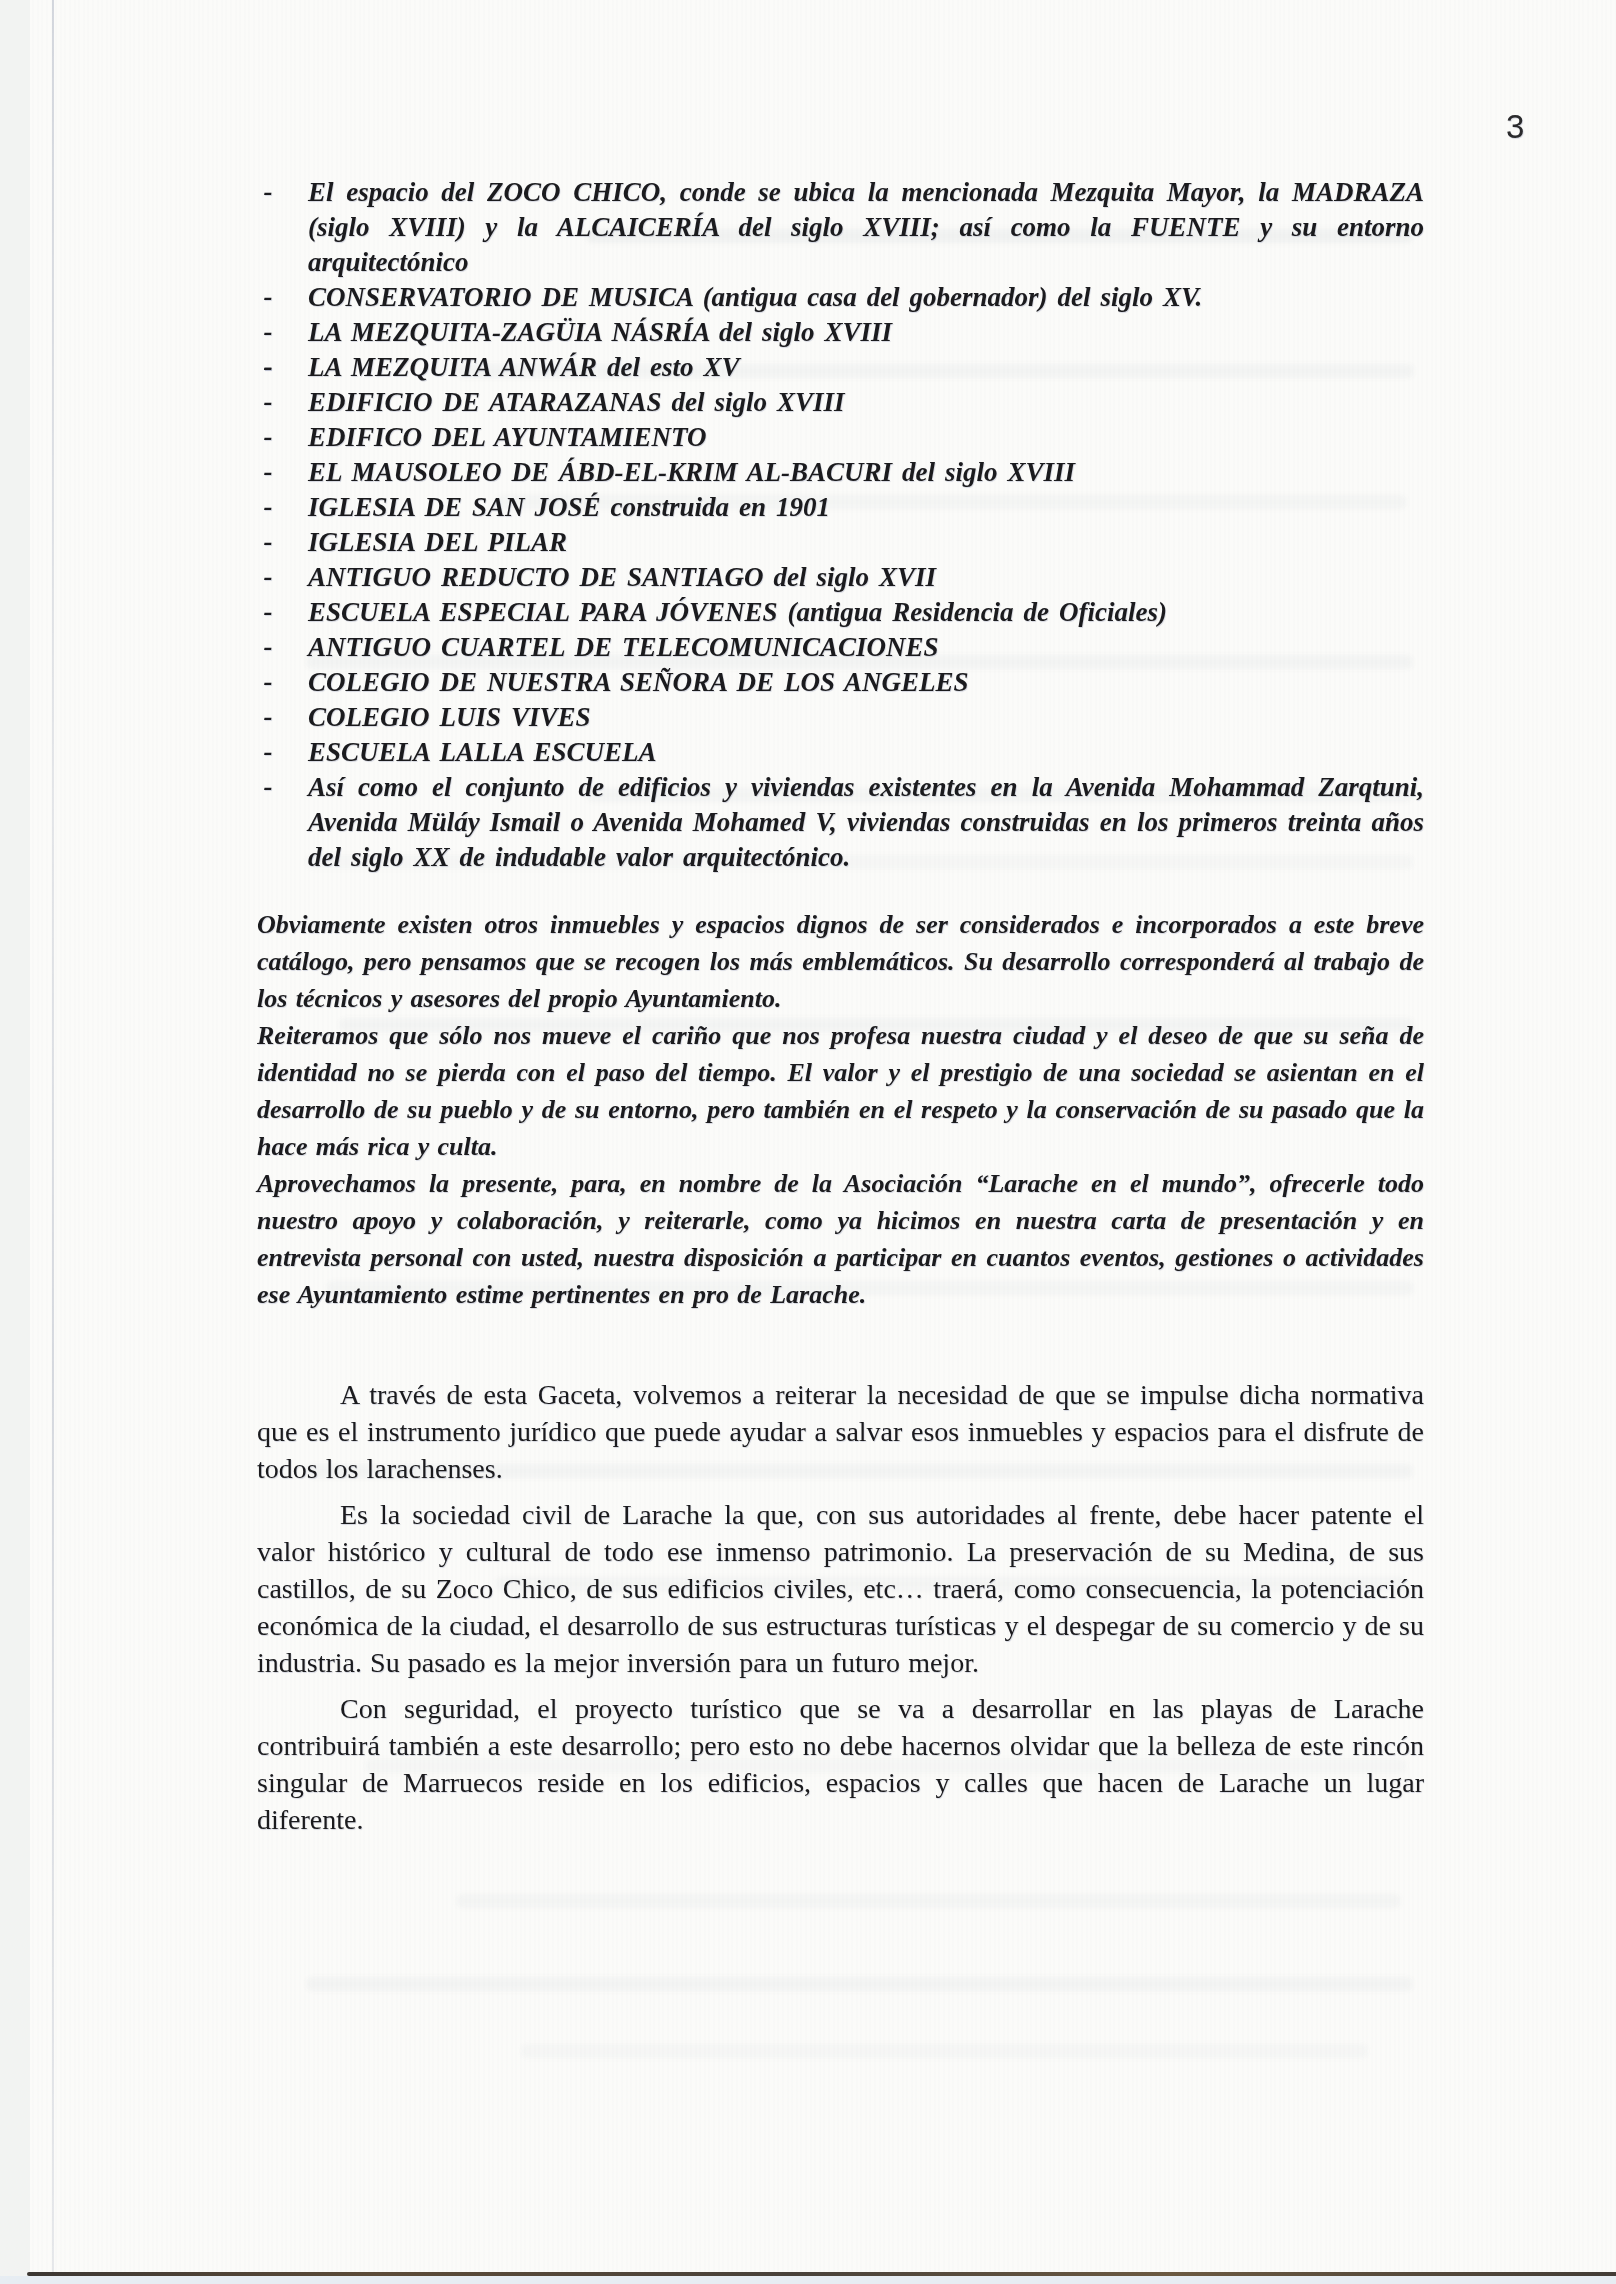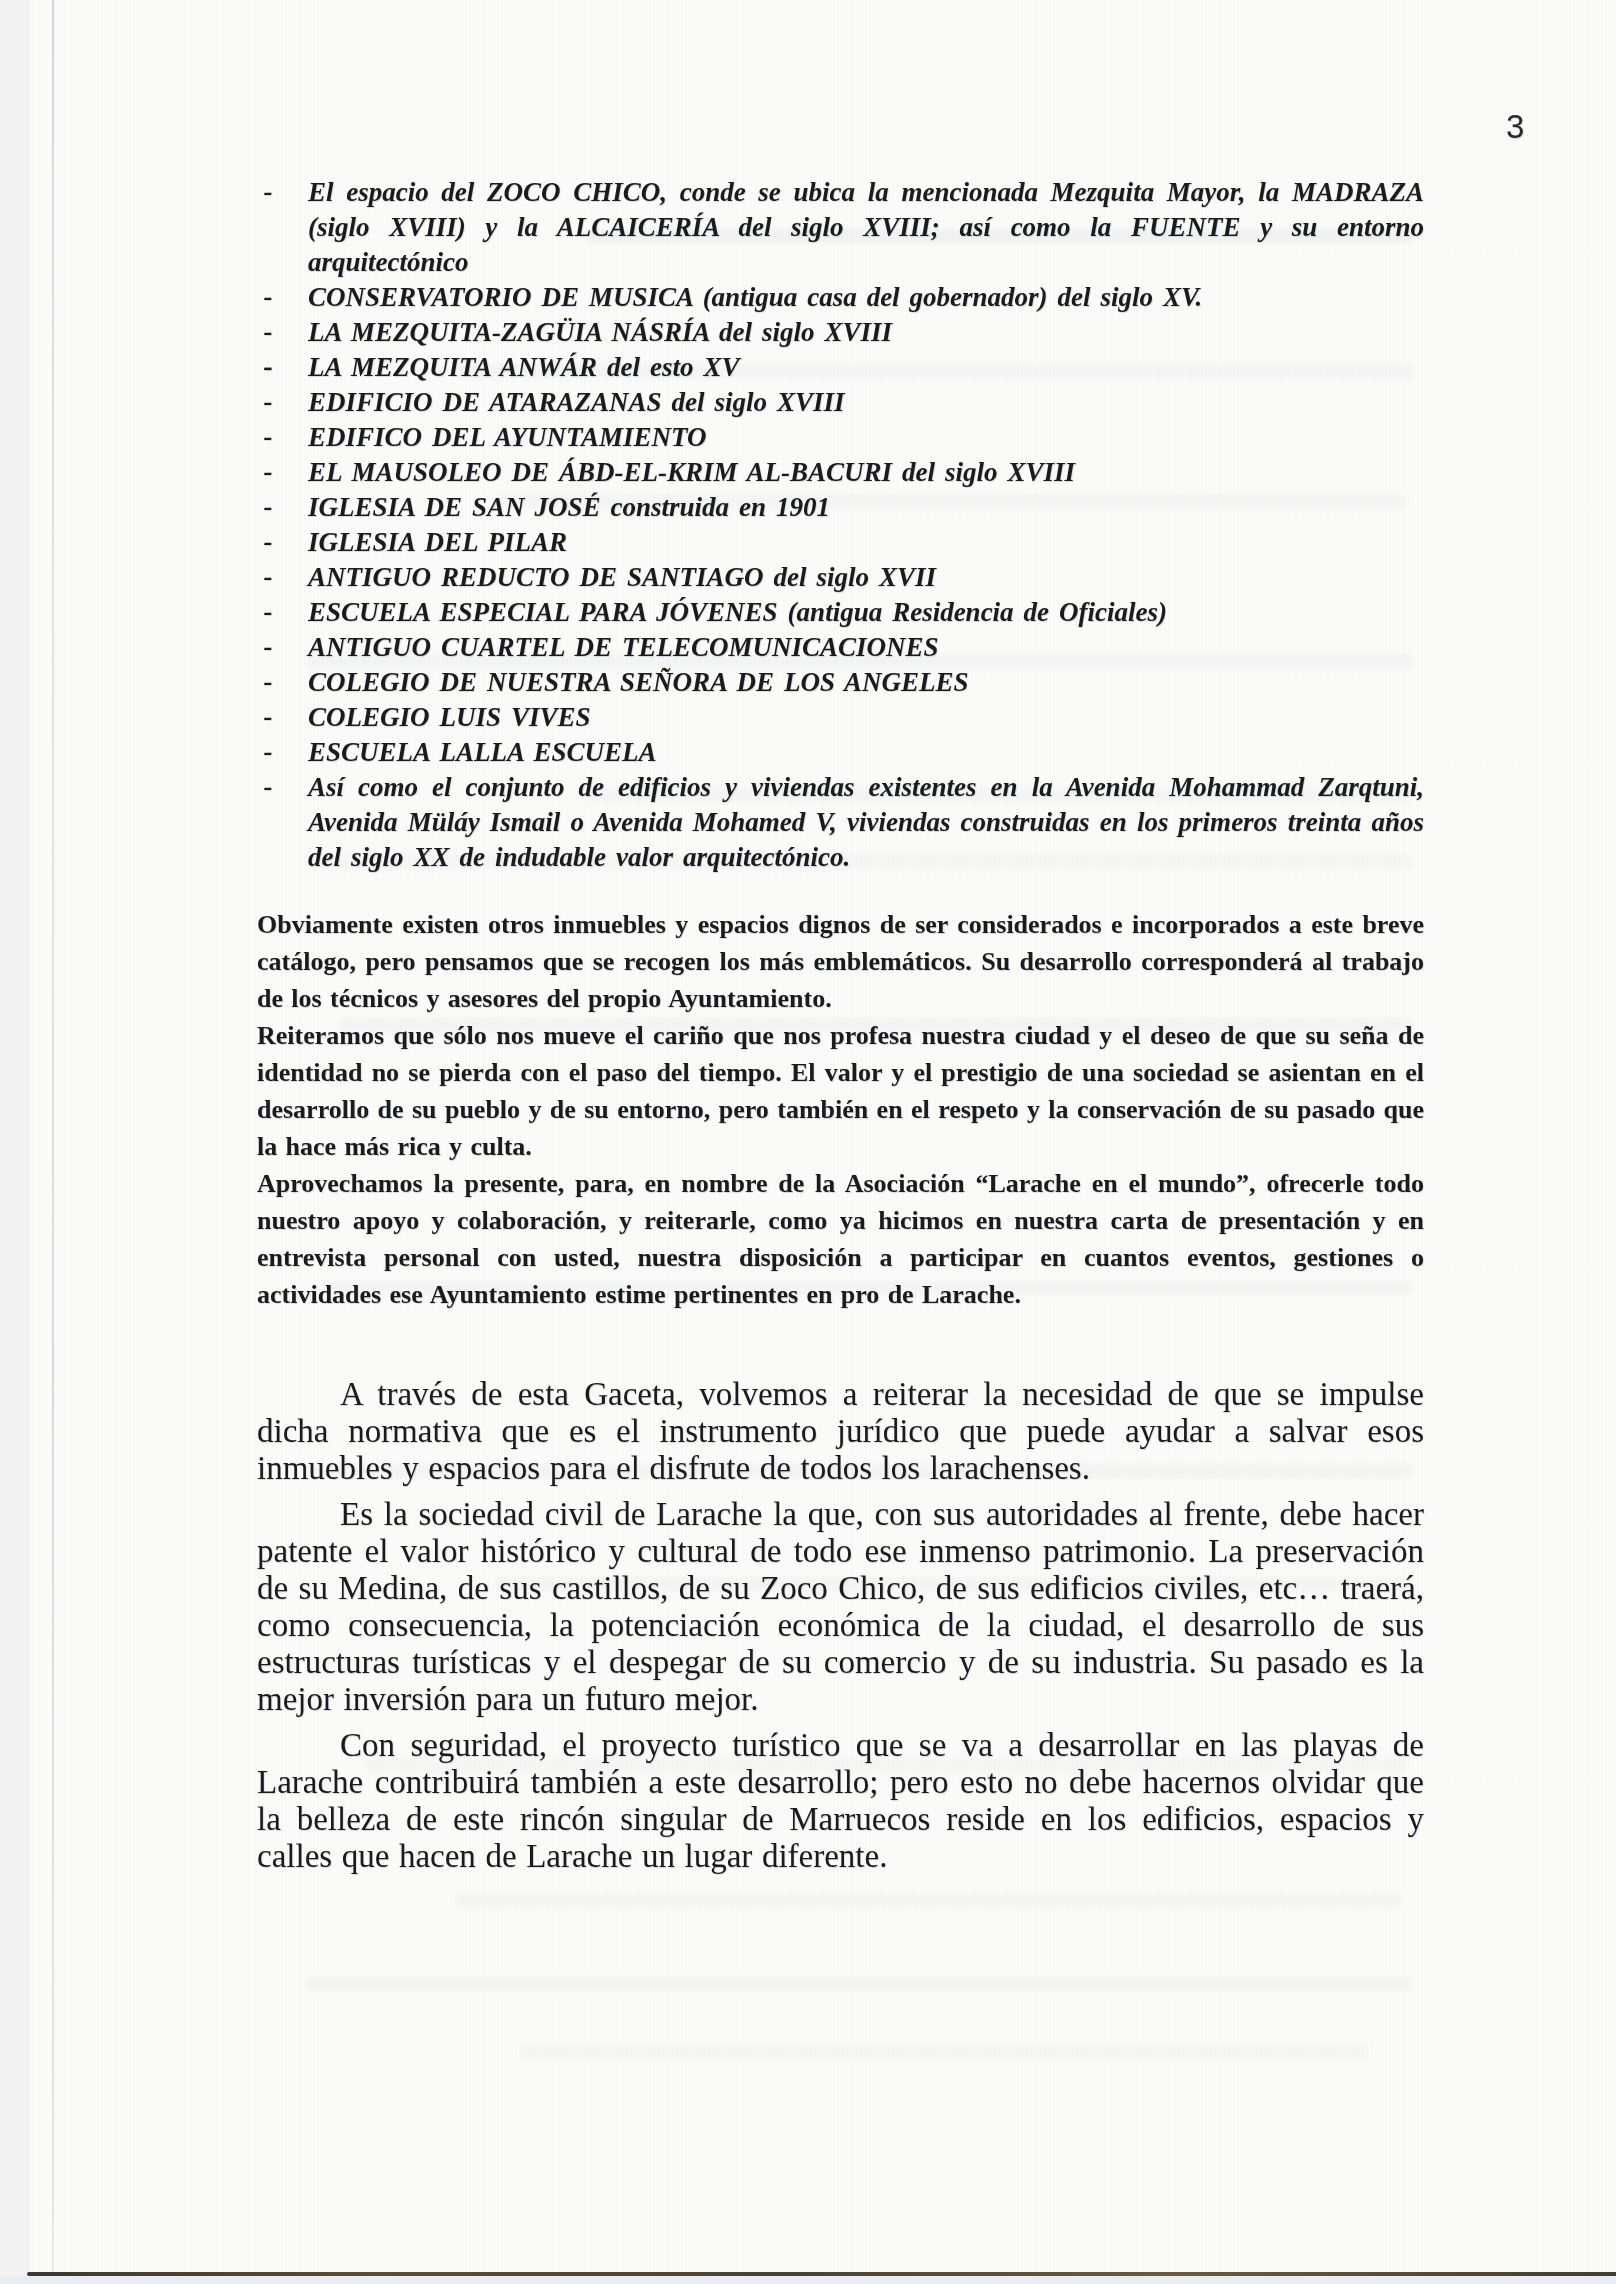--- a/index.html
+++ b/index.html
@@ -46,31 +46,31 @@
     font-style: italic; font-weight: 700;
     font-size: 27px; line-height: 35px;
     text-align: justify;
     word-spacing: 0.12em;
   }
   .heritage-list li { position: relative; padding-left: 51px; }
   .heritage-list .dash { position: absolute; left: 6.5px; top: -0.7px; }
   .italic-block {
     margin-top: 31px;
     font-family: "Liberation Serif", serif;
-    font-weight: 700;
+    font-style: italic; font-weight: 700;
     font-size: 26px; line-height: 37px;
     text-align: justify;
     word-spacing: 0.07em;
   }
   .italic-block p { margin: 0; }
   .plain-block {
     margin-top: 63px;
     font-family: "Liberation Serif", serif;
     font-weight: 400;
-    font-size: 33px; line-height: 37px;
+    font-size: 28px; line-height: 37px;
     text-align: justify;
     word-spacing: 0.04em;
   }
   .plain-block p { margin: 0; text-indent: 83px; }
   .plain-block p + p { margin-top: 9px; }
   .txt-soft { text-shadow: 0.7px 0.7px 0.7px rgba(70,80,130,0.20); }
   .smudge {
     position: absolute; height: 14.3px; pointer-events: none;
     background: rgba(148,154,170,0.09);
     border-radius: 6.5px;

